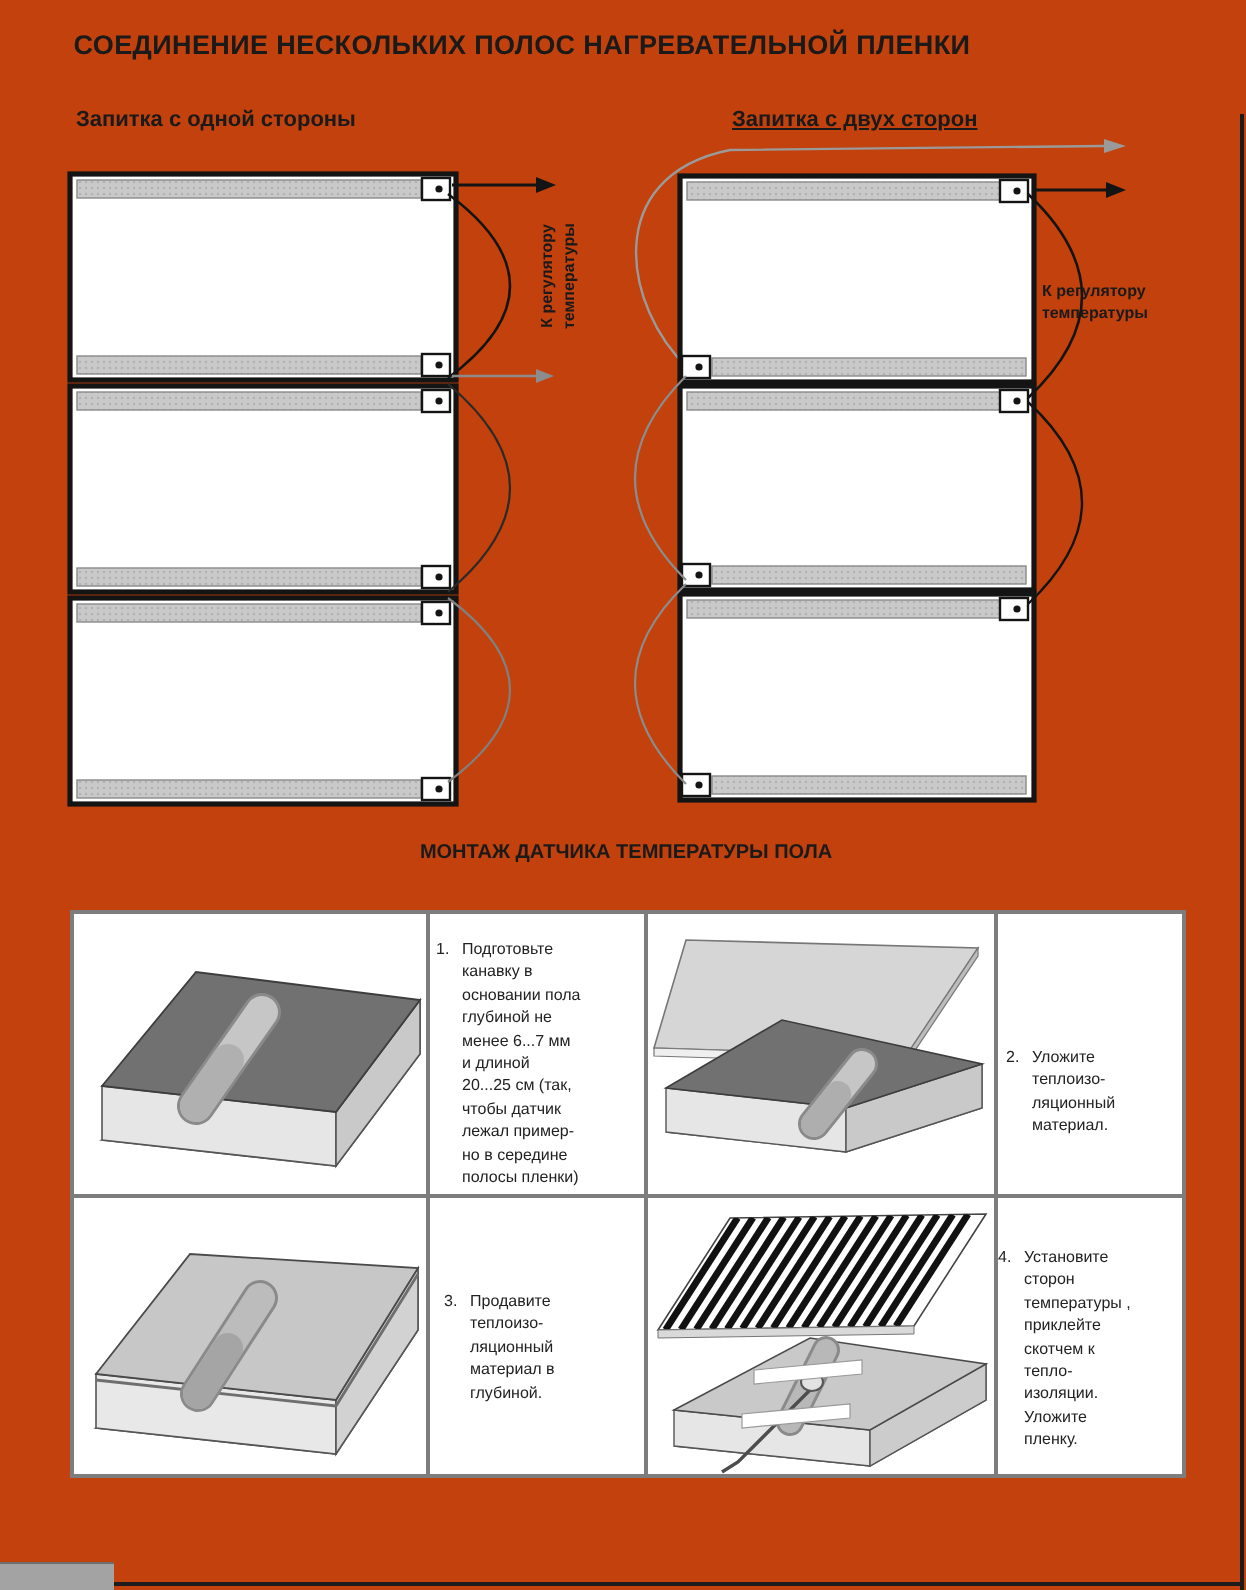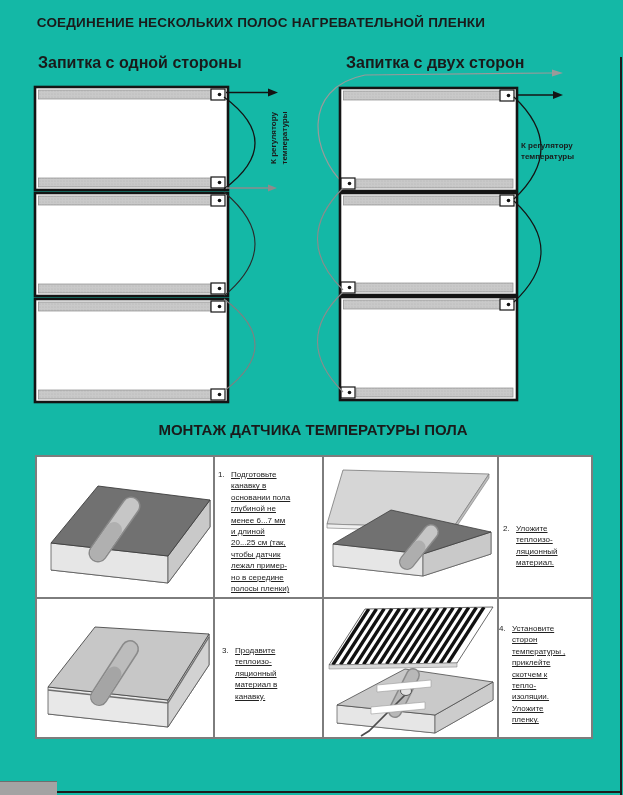--- a/index.html
+++ b/index.html
@@ -1,35 +1,35 @@
 <!DOCTYPE html>
 <html><head>
 <meta charset="utf-8">
 <style>
   html,body{margin:0;padding:0;background:#ffffff;}
-  .page{position:relative;width:623px;height:795px;background:#14b8a6;overflow:hidden;
+  .page{position:relative;width:623px;height:795px;background:#c2410c;overflow:hidden;
         font-family:"Liberation Sans",sans-serif;color:#1a1a1a;}
   .abs{position:absolute;}
   .main-title{top:15px;left:0;width:522px;text-align:center;font-size:13.5px;font-weight:bold;letter-spacing:.2px;}
-  .sub-title{top:54px;font-size:16px;font-weight:bold;}
+  .sub-title{top:54px;font-size:11px;font-weight:bold;}
   .sub-left{left:38px;}
-  .sub-right{left:346px;}
-  .section2-title{top:421px;left:35px;width:556px;text-align:center;font-size:15px;font-weight:bold;}
+  .sub-right{left:366px;text-decoration:underline;}
+  .section2-title{top:421px;left:35px;width:556px;text-align:center;font-size:10px;font-weight:bold;}
   .vlabel{left:237px;top:125px;width:88px;height:26px;transform:rotate(-90deg);
           font-size:8px;font-weight:bold;line-height:11px;text-align:center;white-space:pre-line;}
   .hlabel{left:521px;top:96px;width:70px;font-size:8px;font-weight:bold;line-height:10.5px;white-space:pre-line;margin-top:45px;}
   .diagram-svg{left:0;top:0;}
   
   .steps-table{left:35px;top:455px;width:554px;height:280px;border:2px solid #7d7d7d;background:#fff;}
   .vline{position:absolute;top:0;width:2px;height:100%;background:#7d7d7d;}
   .hline{position:absolute;left:0;height:2px;width:100%;background:#7d7d7d;}
   .cell-illus{position:absolute;}
   .step{position:absolute;display:flex;font-size:8px;line-height:11.4px;color:#222;}
   .step .num{width:13px;flex:none;}
-  .step .txt{white-space:pre-line;width:88px;text-decoration:underline;}
+  .step .txt{white-space:pre-line;width:88px;}
   
   .edge-right{left:620px;top:57px;width:2px;height:738px;background:#1c1c1c;}
   .edge-bottom{left:55px;top:791px;width:566px;height:2px;background:#1c1c1c;}
   .edge-corner{left:0;top:781px;width:57px;height:14px;background:#a3a3a3;border-top:1px solid #6e6e6e;}
 </style>
 </head>
 <body>
 
 <div class="page">
 
@@ -197,21 +197,21 @@
       <line x1="61" y1="98" x2="92" y2="50" stroke="#bcbcbc" stroke-width="15" stroke-linecap="round"></line>
       <line x1="61" y1="98" x2="76" y2="75" stroke="#a5a5a5" stroke-width="15" stroke-linecap="round"></line>
     </svg>
 
     <div class="step" style="left:185px;top:188px;">
       <div class="num">3.</div>
       <div class="txt">Продавите
 теплоизо-
 ляционный
 материал в
-канавку.</div>
+глубиной.</div>
     </div>
 
     <svg class="cell-illus" style="left:288px;top:142px;" width="171" height="138" viewBox="0 0 171 138">
       <defs>
         <clipPath id="filmclip">
             <polygon points="40,10 168,8 132,64 4,66"></polygon>
           </clipPath>
       </defs>
 
       <polygon points="12,124 110,134 168,101 168,83" fill="#d8d8d8" stroke="#555" stroke-width="0.7"></polygon>

